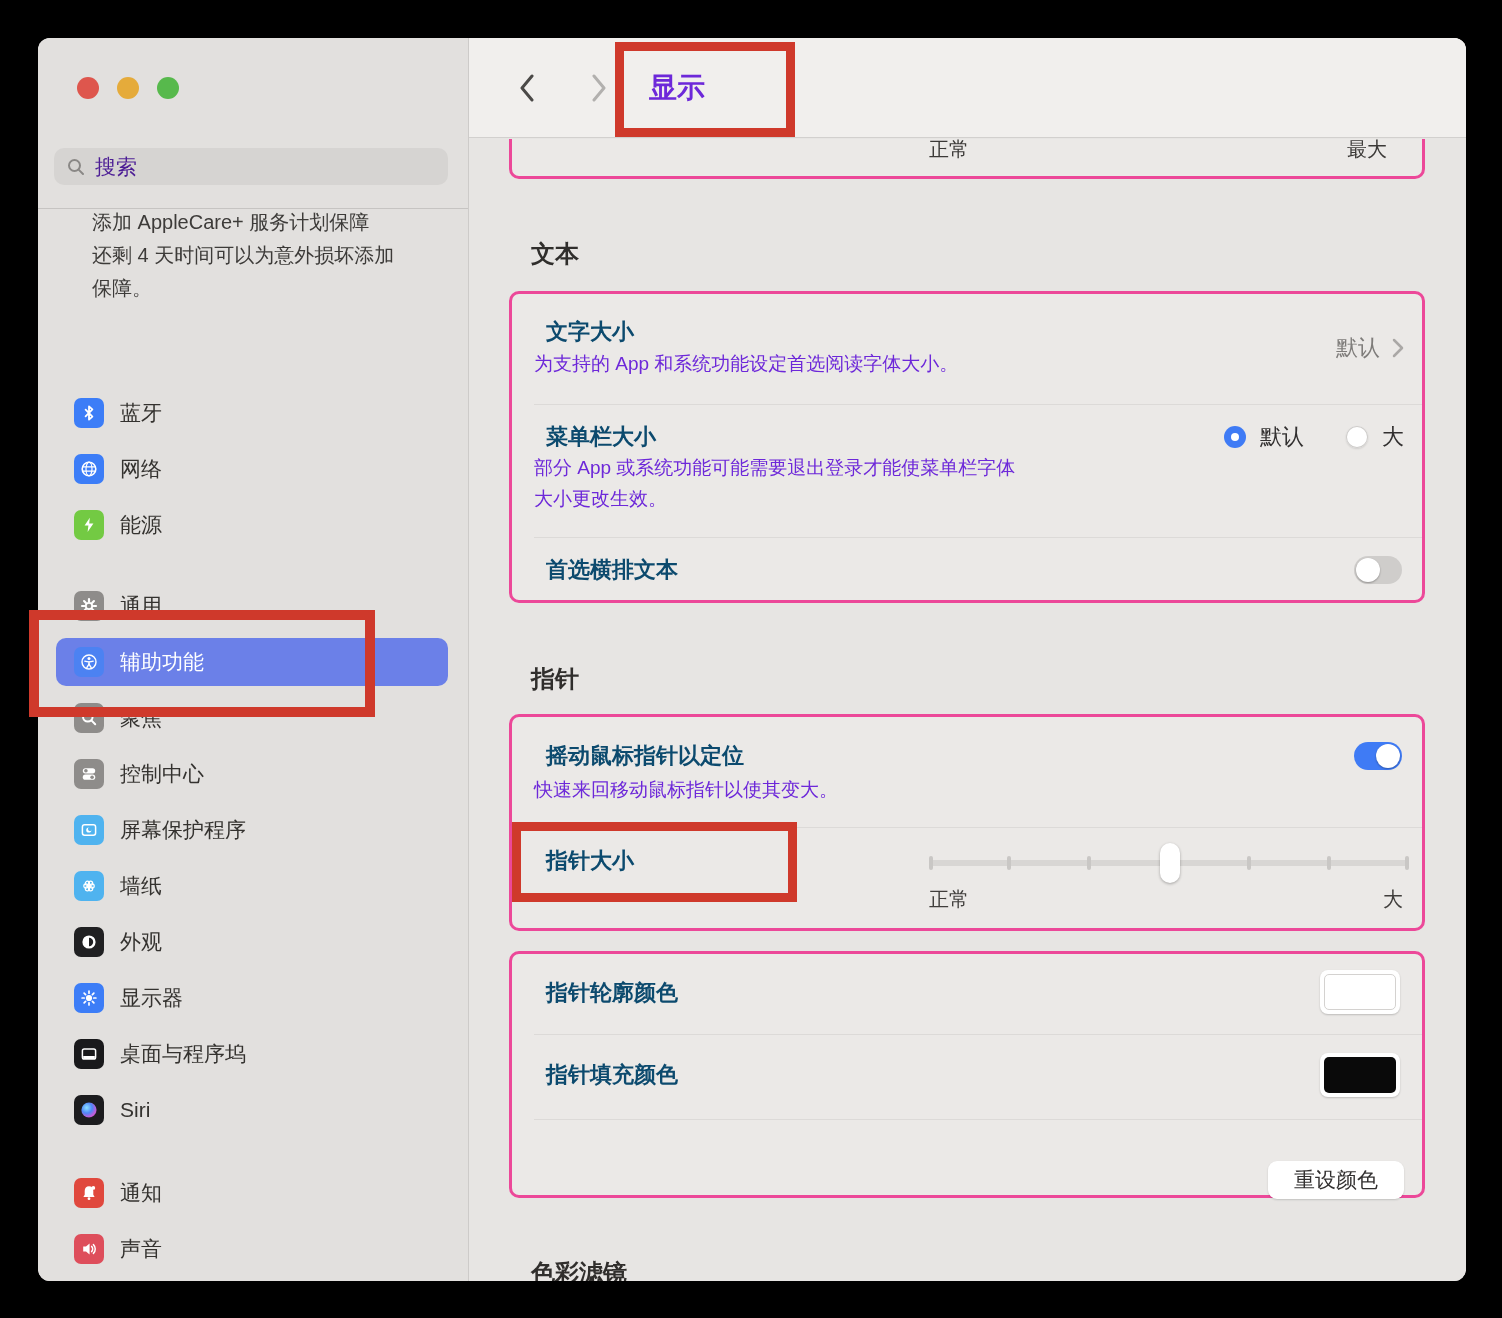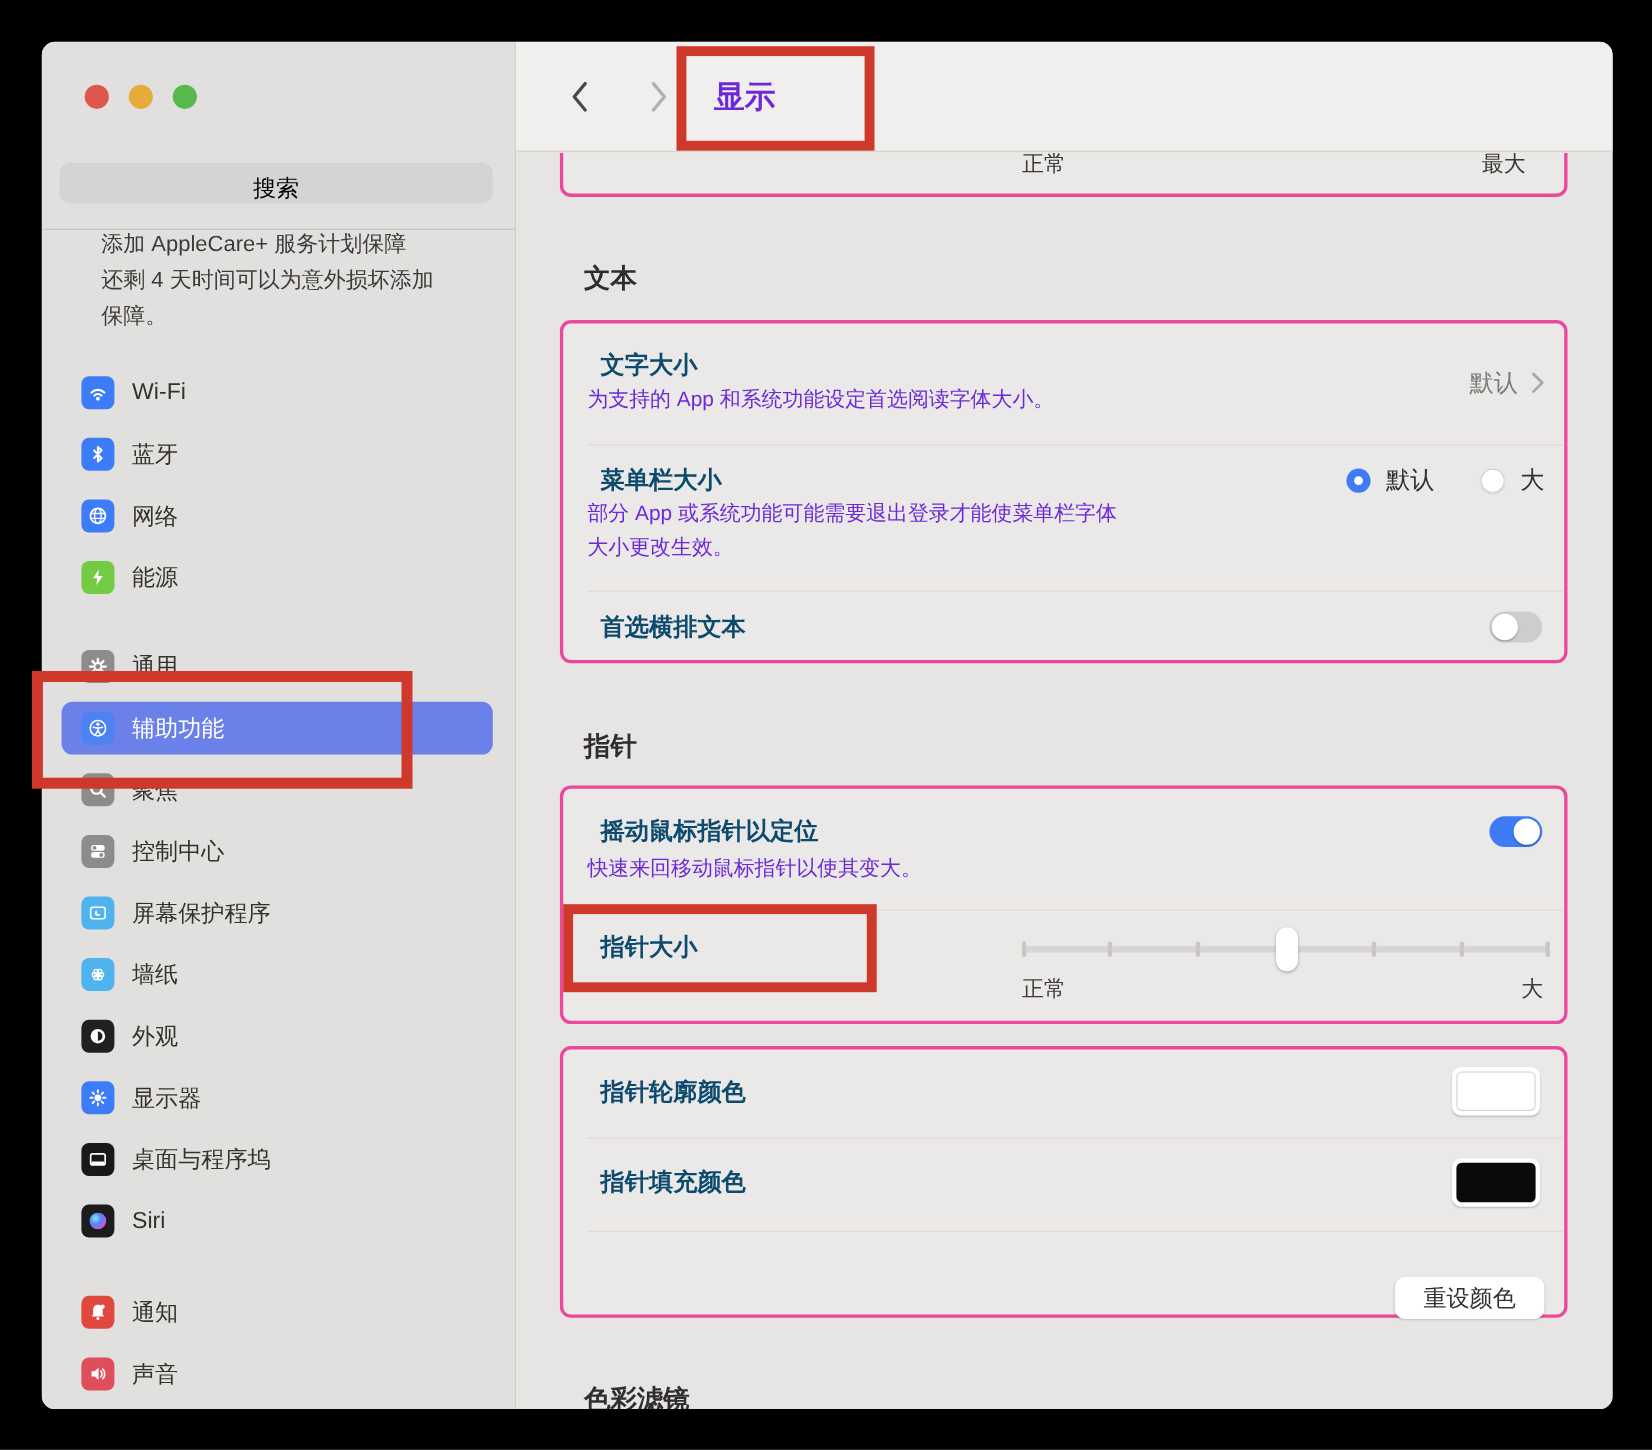--- a/index.html
+++ b/index.html
@@ -10,21 +10,21 @@
             border-radius:12px; overflow:hidden; display:flex; background:#e7e5e3; }
 
   
   .sidebar { position:relative; flex:0 0 431px; width:431px; background:#e2e0de; border-right:1px solid #cdcbc9; }
   .traffic { position:absolute; left:39px; top:39px; display:flex; gap:18px; }
   .light { width:22px; height:22px; border-radius:50%; }
   .light.red { background:#de564d; } .light.yellow { background:#e5ab3b; } .light.green { background:#57b94c; }
 
   .search { position:absolute; left:16px; top:110px; width:394px; height:37px; background:#d6d4d2;
             border-radius:10px; display:flex; align-items:center; padding:0 12px; gap:9px;
-            color:#000000; font-size:21px;flex-direction:column; }
+            color:#4c1d95; font-size:21px; }
   .sidebar-divider { position:absolute; left:0; right:0; top:170px; height:1px; background:#c6c4c2; }
 
   .applecare { position:absolute; left:54px; top:171px; right:14px; height:112px; overflow:hidden; }
   .applecare-inner { margin-top:-3px; font-size:20px; line-height:33px; color:#3d3b39; }
 
   .nav-row { position:absolute; left:18px; width:392px; height:48px; border-radius:10px;
              display:flex; align-items:center; padding-left:18px; gap:16px; }
   .nav-row.selected { background:#6b80e8; }
   .nav-row.selected .nav-label { color:#fff; }
   .nav-label { font-size:21px; font-weight:500; color:#34322f; }
@@ -113,30 +113,20 @@
     <div class="sidebar-divider"></div>
 
     <div class="applecare">
       <div class="applecare-inner">
         <div>添加 AppleCare+ 服务计划保障</div>
         <div>还剩 4 天时间可以为意外损坏添加</div>
         <div>保障。</div>
       </div>
     </div>
 
-    <div class="nav-row" style="top:295px">
-      <span class="tile" style="background:#3c7df7">
-        <svg width="18" height="18" viewBox="0 0 18 18">
-            <path d="M3.2 8.8 A8.2 8.2 0 0 1 14.8 8.8" fill="none" stroke="#fff" stroke-width="2" stroke-linecap="round"></path>
-            <path d="M5.8 11.6 A4.6 4.6 0 0 1 12.2 11.6" fill="none" stroke="#fff" stroke-width="2" stroke-linecap="round"></path>
-            <circle cx="9" cy="14.4" r="1.7" fill="#fff"></circle>
-          </svg>
-      </span>
-        <span class="nav-label">Wi-Fi</span>
-    </div>
 
     <div class="nav-row" style="top:351px">
       <span class="tile" style="background:#3c7df7">
         <svg width="18" height="18" viewBox="0 0 18 18">
             <path d="M5.6 5.6 L12.4 12.6 L9 15.6 L9 2.4 L12.4 5.4 L5.6 12.4" fill="none" stroke="#fff" stroke-width="1.8" stroke-linejoin="round" stroke-linecap="round"></path>
           </svg>
       </span>
         <span class="nav-label">蓝牙</span>
     </div>
 

